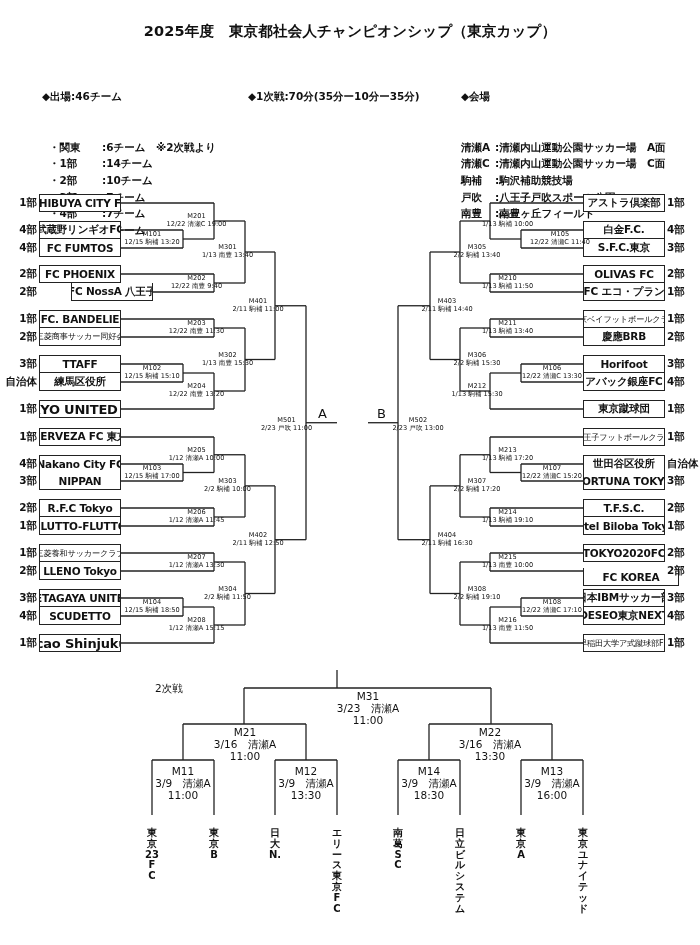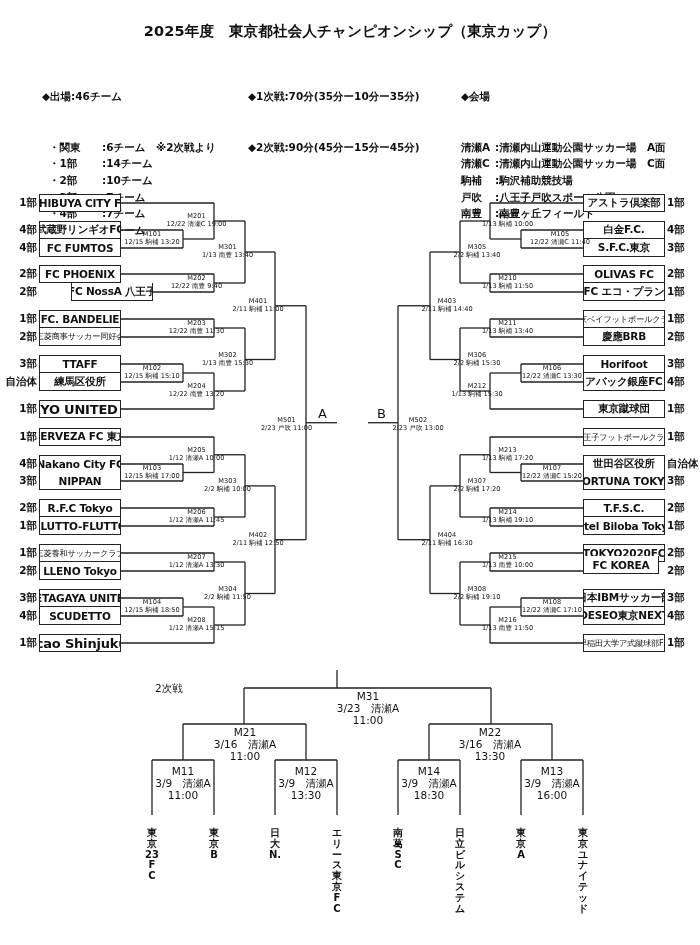--- a/index.html
+++ b/index.html
@@ -27,21 +27,20 @@
 
 <div class="abs title">2025年度　東京都社会人チャンピオンシップ（東京カップ）</div>
 
 <div class="abs info" style="left:42px; top:55px;">
   <div class="row">◆出場:46チーム</div>
   <div id="part-rows"><div class="row" style="padding-left: 7px;"><span class="k" style="width: 53px;">・関東</span><span>:6チーム　※2次戦より</span></div><div class="row" style="padding-left: 7px;"><span class="k" style="width: 53px;">・1部</span><span>:14チーム</span></div><div class="row" style="padding-left: 7px;"><span class="k" style="width: 53px;">・2部</span><span>:10チーム</span></div><div class="row" style="padding-left: 7px;"><span class="k" style="width: 53px;">・3部</span><span>:7チーム</span></div><div class="row" style="padding-left: 7px;"><span class="k" style="width: 53px;">・4部</span><span>:7チーム</span></div><div class="row" style="padding-left: 7px;"><span class="k" style="width: 53px;">・自治体</span><span>:2チーム</span></div></div>
 </div>
 
 <div class="abs info" style="left:248px; top:55px;">
   <div class="row">◆1次戦:70分(35分ー10分ー35分)</div>
-  <div class="row">◆2次戦:90分(45分ー15分ー45分)</div>
 </div>
 
 <div class="abs info" style="left:461px; top:55px;">
   <div class="row">◆会場</div>
   <div id="venue-rows"><div class="row"><span class="k" style="width: 34px;">清瀬A</span><span>:清瀬内山運動公園サッカー場　A面</span></div><div class="row"><span class="k" style="width: 34px;">清瀬C</span><span>:清瀬内山運動公園サッカー場　C面</span></div><div class="row"><span class="k" style="width: 34px;">駒補</span><span>:駒沢補助競技場</span></div><div class="row"><span class="k" style="width: 34px;">戸吹</span><span>:八王子戸吹スポーツ公園</span></div><div class="row"><span class="k" style="width: 34px;">南豊</span><span>:南豊ヶ丘フィールド</span></div></div>
 </div>
 
 <svg id="bracket" xmlns="http://www.w3.org/2000/svg">
     <line x1="121" y1="230" x2="183" y2="230" stroke="#222" stroke-width="1.3"></line>
     <line x1="183" y1="230" x2="183" y2="248" stroke="#222" stroke-width="1.3"></line>
@@ -320,21 +319,21 @@
     </div>
     <div class="div" style="top: 501px; left: 667px;">2部</div>
     <div class="tbox " style="left: 583px; width: 82px; top: 517px; border-top: none; height: 18px;">
       <span>Intel Biloba Tokyo</span>
     </div>
     <div class="div" style="top: 519px; left: 667px;">1部</div>
     <div class="tbox " style="left: 583px; width: 82px; top: 544px; height: 18px;">
       <span>TOKYO2020FC</span>
     </div>
     <div class="div" style="top: 546px; left: 667px;">2部</div>
-    <div class="tbox " style="left: 583px; width: 76px; top: 556px; border-top: none; height: 18px;">
+    <div class="tbox " style="left: 583px; width: 96px; top: 568px; border-top: none; height: 18px;">
       <span>FC KOREA</span>
     </div>
     <div class="div" style="top: 564px; left: 667px;">2部</div>
     <div class="tbox " style="left: 583px; width: 82px; top: 589px; height: 18px;">
       <span>日本IBMサッカー部</span>
     </div>
     <div class="div" style="top: 591px; left: 667px;">3部</div>
     <div class="tbox " style="left: 583px; width: 82px; top: 607px; border-top: none; height: 18px;">
       <span>DESEO東京NEXT</span>
     </div>

